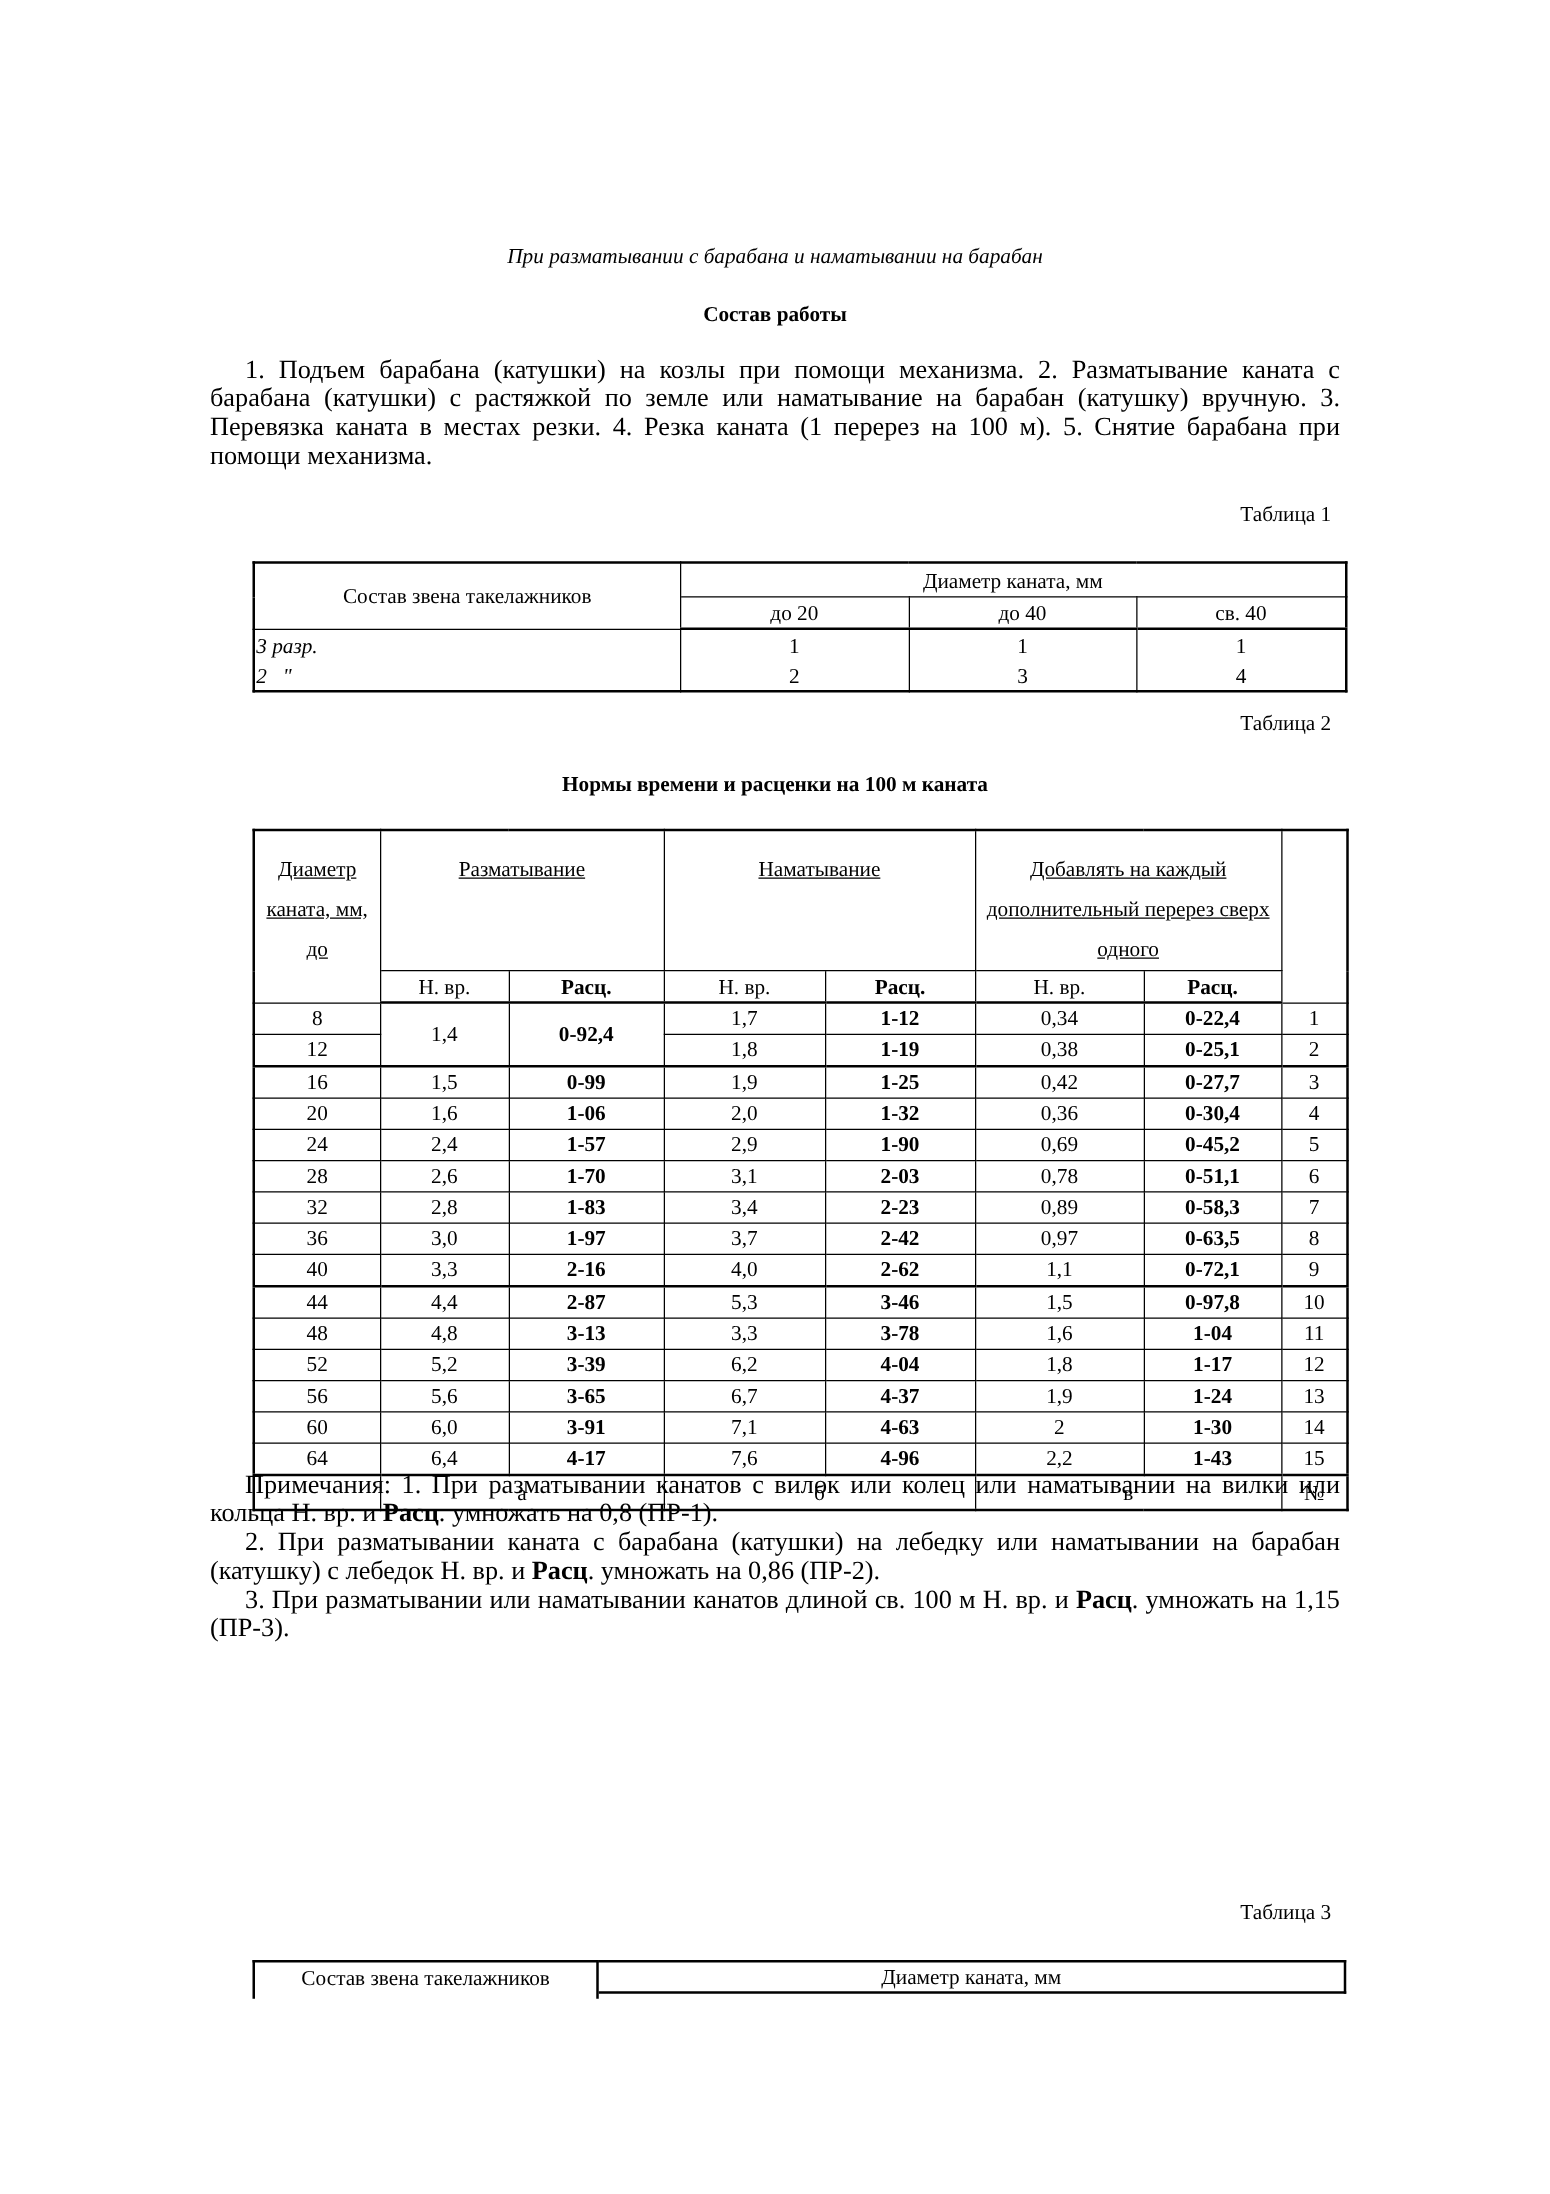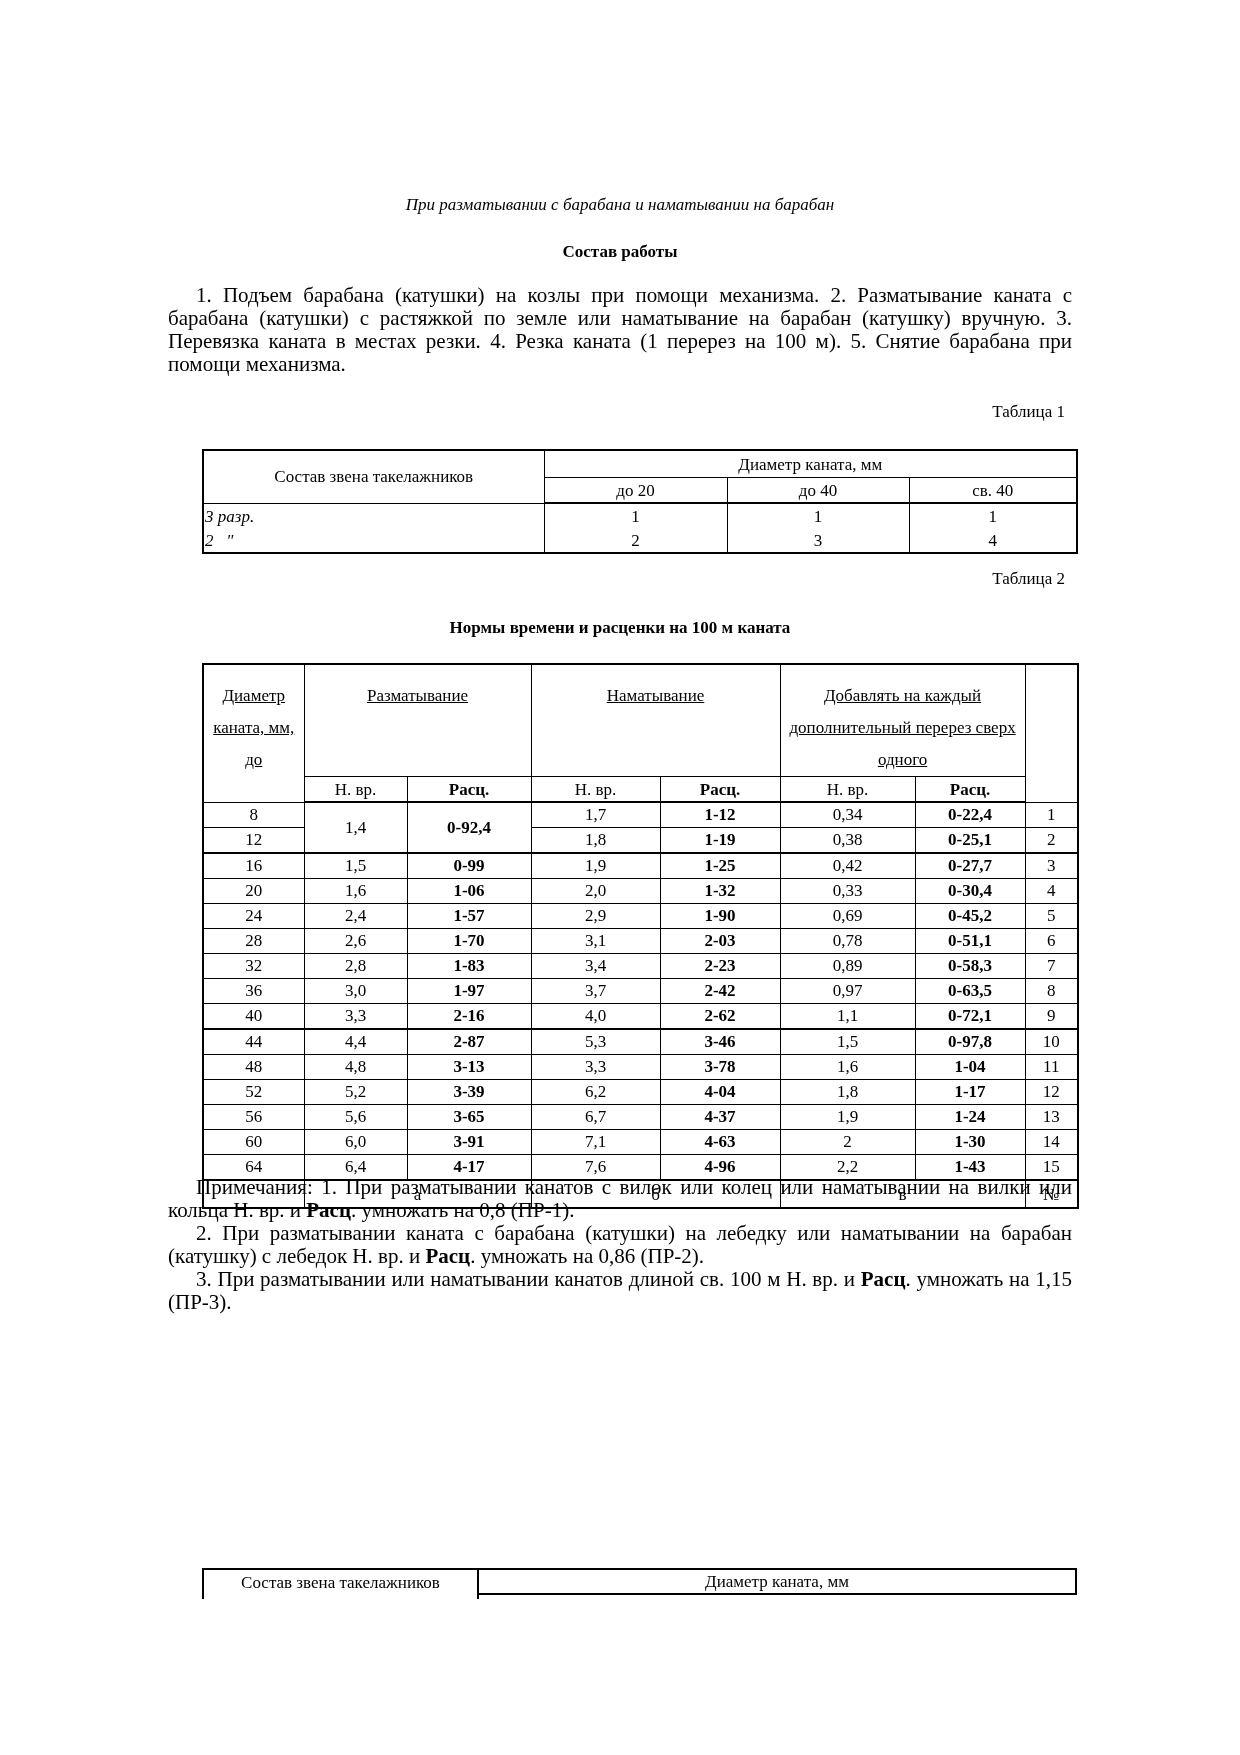--- a/index.html
+++ b/index.html
@@ -158,21 +158,21 @@
         <td>0,42</td>
         <td class="b">0-27,7</td>
         <td>3</td>
       </tr>
       <tr>
         <td>20</td>
         <td>1,6</td>
         <td class="b">1-06</td>
         <td>2,0</td>
         <td class="b">1-32</td>
-        <td>0,33</td>
+        <td>0,36</td>
         <td class="b">0-30,4</td>
         <td>4</td>
       </tr>
       <tr>
         <td>24</td>
         <td>2,4</td>
         <td class="b">1-57</td>
         <td>2,9</td>
         <td class="b">1-90</td>
         <td>0,69</td>
@@ -295,19 +295,20 @@
     </p>
     <p class="body-text">
       <span>2. При разматывании каната с барабана (катушки) на лебедку или наматывании на барабан (катушку) с лебедок Н. вр. и </span><b>Расц</b><span>. умножать на 0,86 (ПР-2).</span>
     </p>
     <p class="body-text">
       <span>3. При разматывании или наматывании канатов длиной св. 100 м Н. вр. и </span><b>Расц</b><span>. умножать на 1,15 (ПР-3).</span>
     </p>
   </div>
 
 
+  <div class="abs fs rightal" style="left:168px; top:1518px; width:897px;">Таблица 3</div>
 
   <div class="t3wrap">
     <div class="t3l">Состав звена такелажников</div>
     <div class="t3r">Диаметр каната, мм</div>
   </div>
 
 </div>
 
 </body></html>

